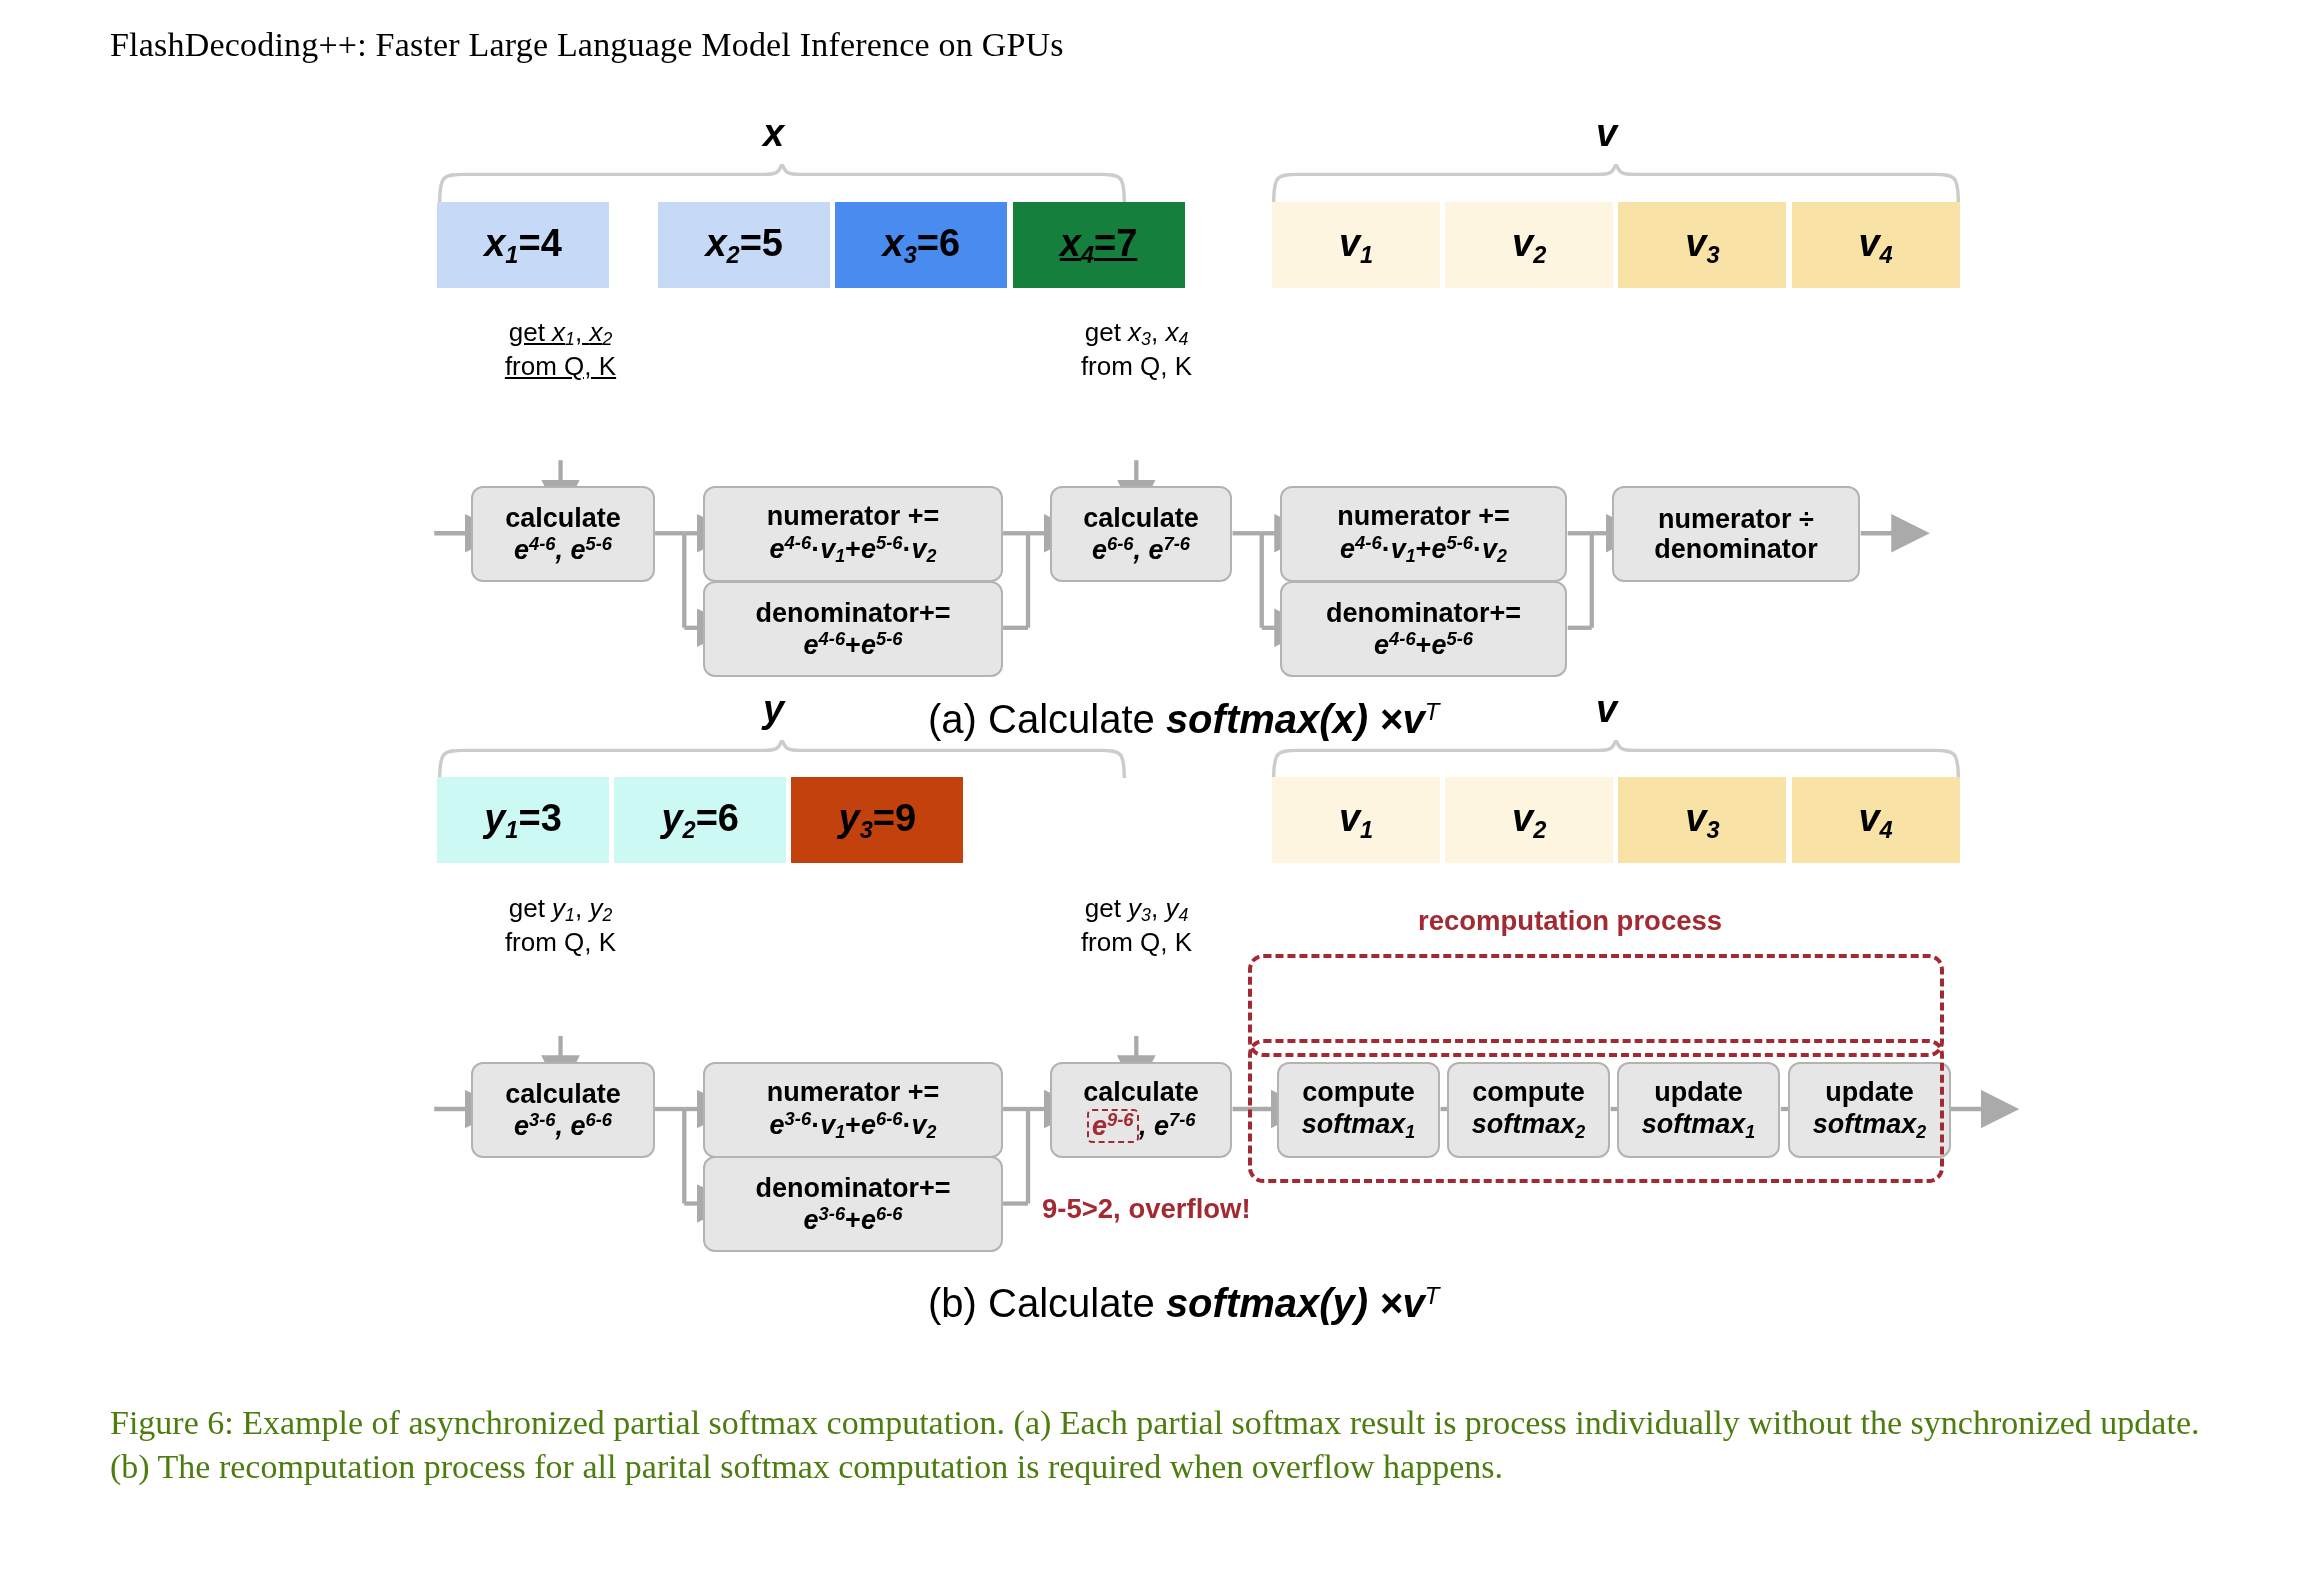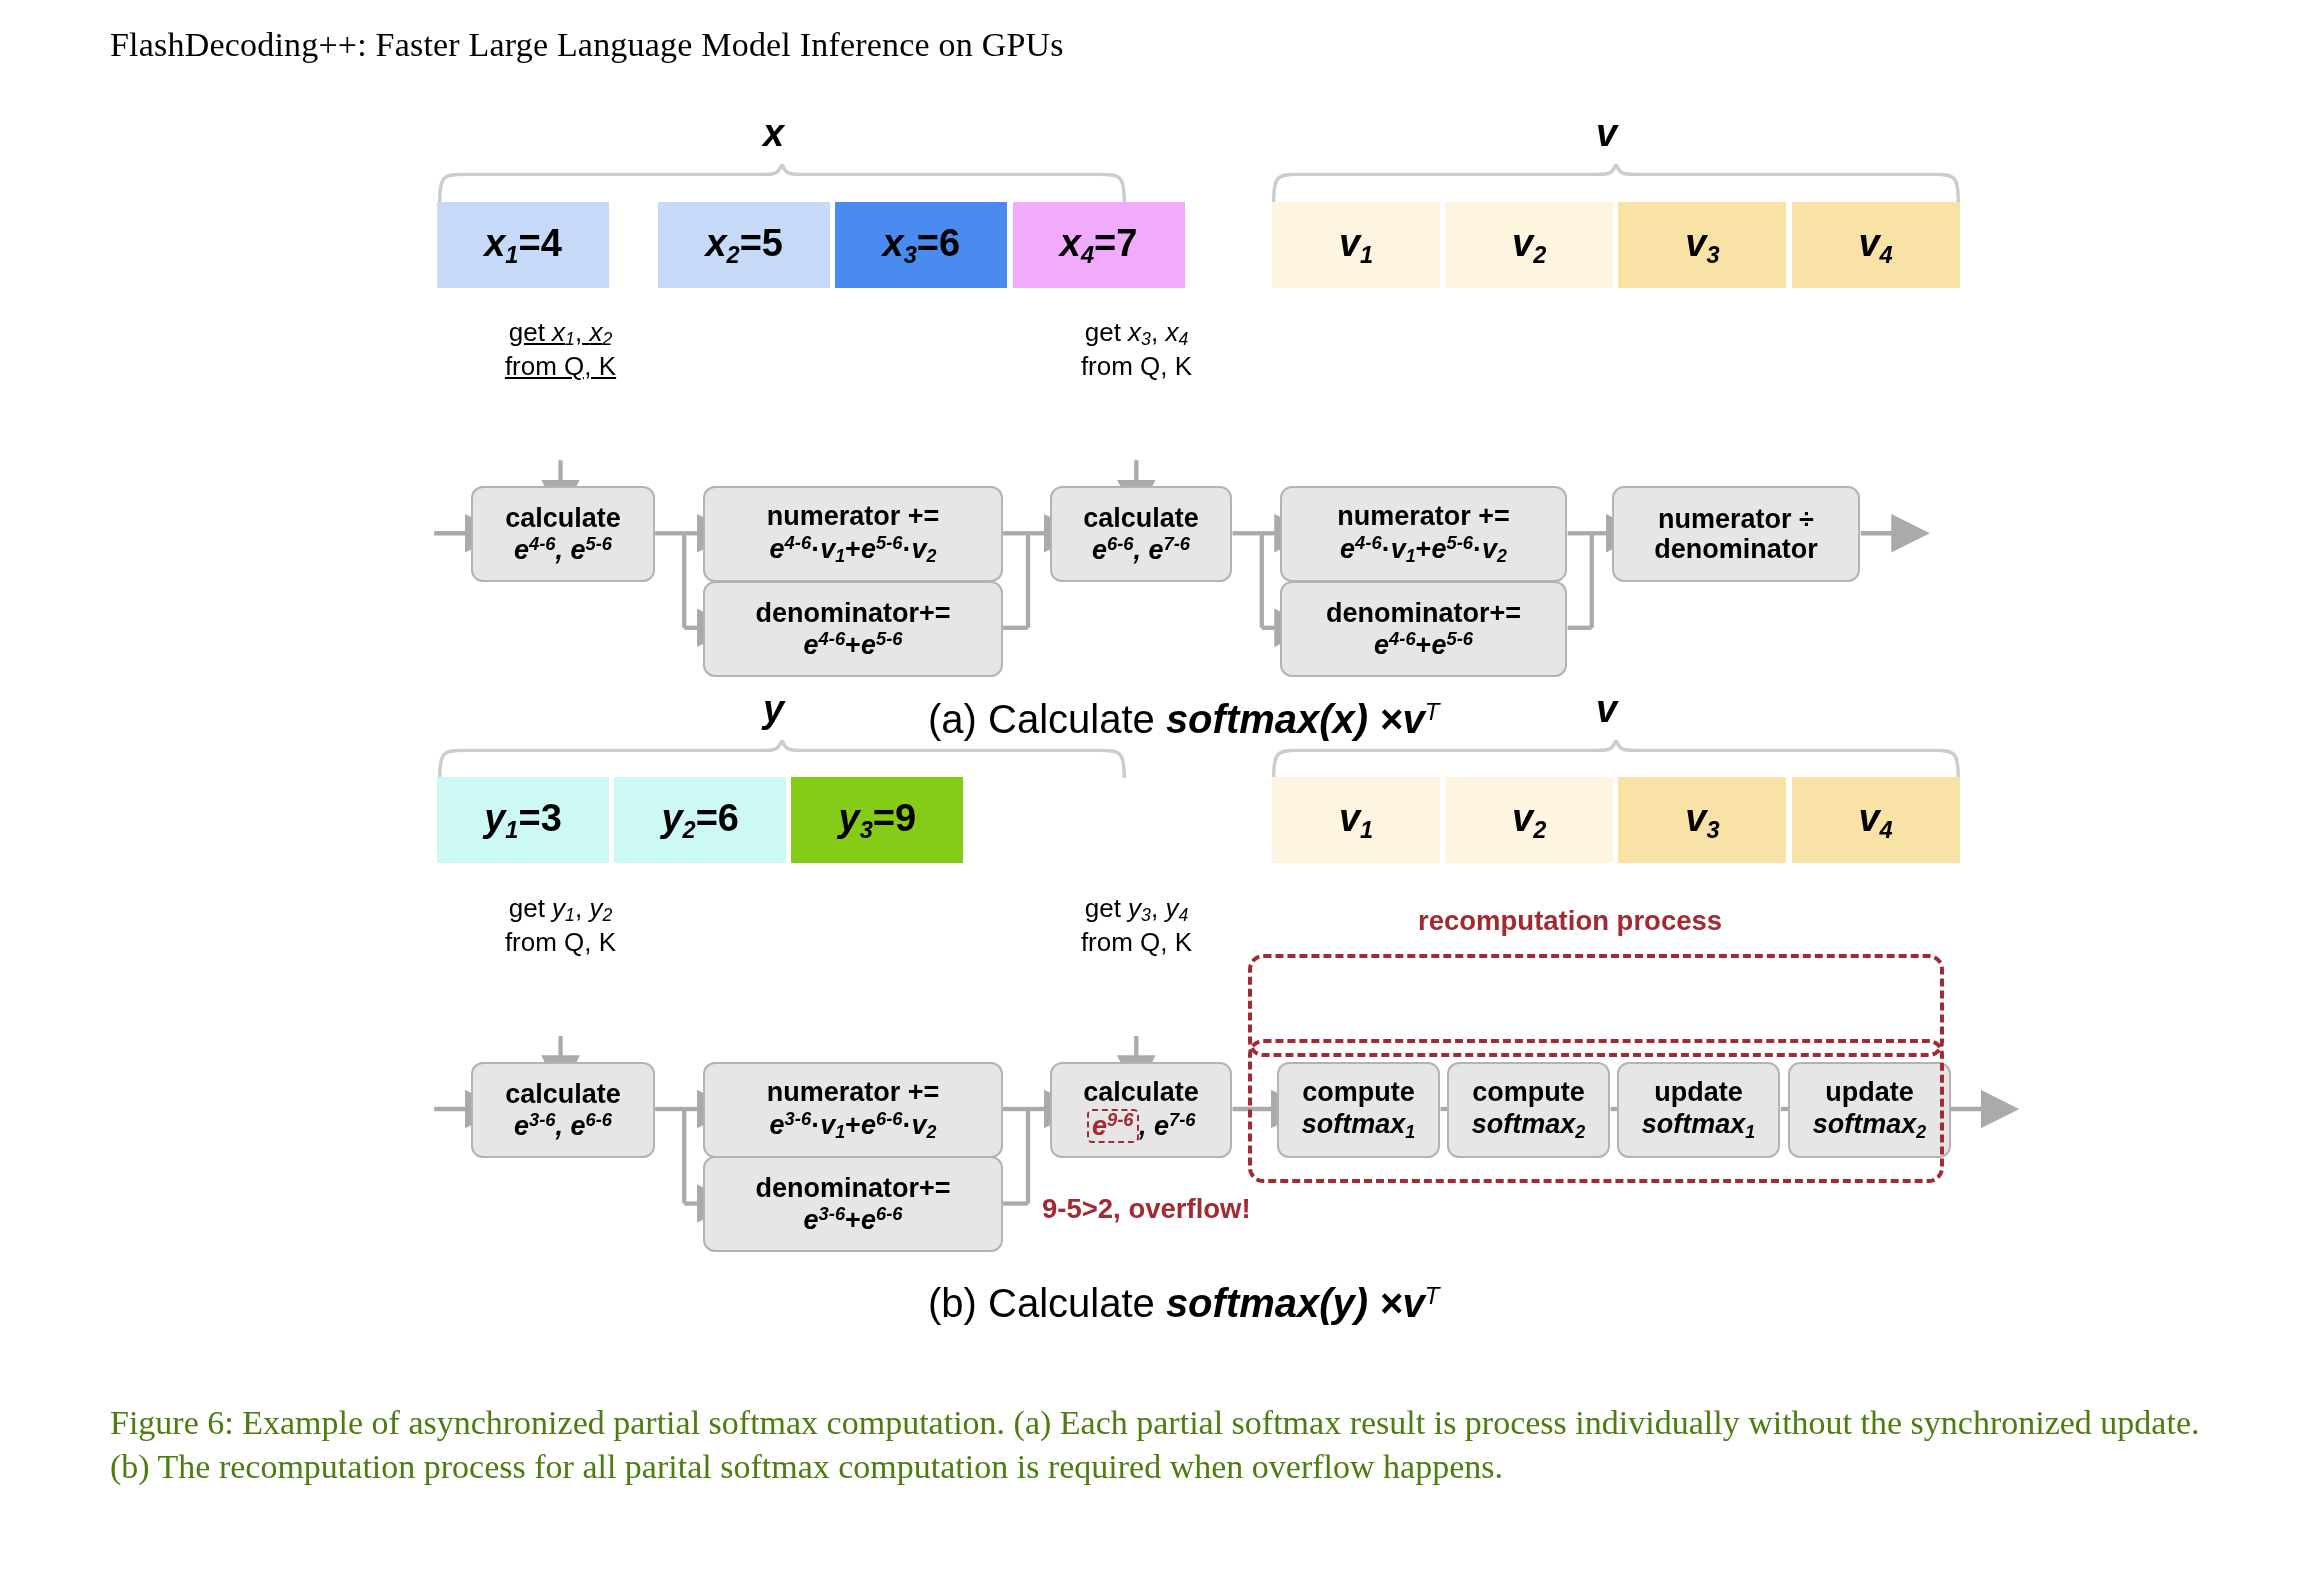--- a/index.html
+++ b/index.html
@@ -234,21 +234,21 @@
   <div class="array" style="left:437px; top:107px;">
     <div class="cell" style="width:172px; background:#c6daf7;">
       <span><i>x</i><sub>1</sub><span class="eq">=4</span></span>
     </div>
     <div class="cell" style="width:172px; background:#c6daf7;margin-left:44px;">
       <span><i>x</i><sub>2</sub><span class="eq">=5</span></span>
     </div>
     <div class="cell" style="width:172px; background:#4a8bf0;">
       <span><i>x</i><sub>3</sub><span class="eq">=6</span></span>
     </div>
-    <div class="cell" style="width:172px; background:#f0abfc;">
+    <div class="cell" style="width:172px; background:#15803d;text-decoration:underline;">
       <span><i>x</i><sub>4</sub><span class="eq">=7</span></span>
     </div>
   </div>
 
   <div class="array-label" style="left:1555px; top:17px; width:103px;">v</div>
   <div class="brace" style="left:1272px; top:69px; width:688px;">
     <svg width="688" height="38" viewBox="0 0 800 44" preserveAspectRatio="none">
       <path d="M2,44 C2,14 6,12 30,12 L378,12 C394,12 396,10 400,0 C404,10 406,12 422,12 L770,12 C794,12 798,14 798,44" fill="none" stroke="#cccccc" stroke-width="4"></path>
     </svg>
   </div>
@@ -323,21 +323,21 @@
     </svg>
   </div>
 
   <div class="array" style="left:437px; top:682px;">
     <div class="cell" style="width:172px; background:#cdf9f4;">
       <span><i>y</i><sub>1</sub><span class="eq">=3</span></span>
     </div>
     <div class="cell" style="width:172px; background:#cdf9f4;">
       <span><i>y</i><sub>2</sub><span class="eq">=6</span></span>
     </div>
-    <div class="cell" style="width:172px; background:#84cc16;">
+    <div class="cell" style="width:172px; background:#c2410c;">
       <span><i>y</i><sub>3</sub><span class="eq">=9</span></span>
     </div>
   </div>
 
   <div class="array-label" style="left:1555px; top:593px; width:103px;">v</div>
   <div class="brace" style="left:1272px; top:645px; width:688px;">
     <svg width="688" height="38" viewBox="0 0 800 44" preserveAspectRatio="none">
       <path d="M2,44 C2,14 6,12 30,12 L378,12 C394,12 396,10 400,0 C404,10 406,12 422,12 L770,12 C794,12 798,14 798,44" fill="none" stroke="#cccccc" stroke-width="4"></path>
     </svg>
   </div>

